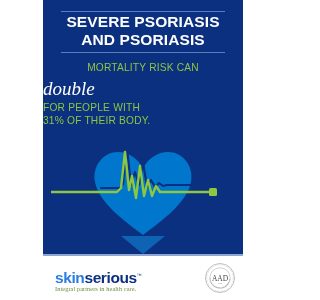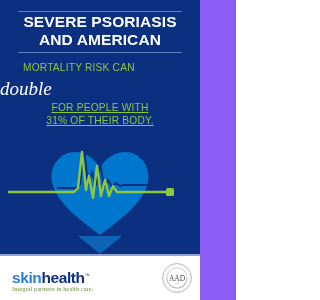--- a/index.html
+++ b/index.html
@@ -2,25 +2,26 @@
 <html><head>
 <meta charset="utf-8">
 <style>
   html, body {
     margin: 0;
     padding: 0;
     background: #ffffff;
   }
   #poster {
     position: relative;
-    width: 236px;
+    width: 200px;
     height: 300px;
     overflow: hidden;
     background: #8b5cf6;
     font-family: "Liberation Sans", sans-serif;
+    margin-left: 43px;
     -webkit-font-smoothing: antialiased;
   }
 
   
   .panel {
     position: absolute;
     left: 0;
     top: 0;
     width: 200px;
     height: 254px;
@@ -52,50 +53,47 @@
     letter-spacing: 0.1px;
   }
   .title-line { display: block; white-space: nowrap; }
 
   
   .lead {
     position: absolute;
     left: 0;
     top: 61px;
     width: 200px;
-    text-align: left;
+    text-align: center;
     color: #8dc63f;
     font-size: 10.2px;
     line-height: 13px;
     letter-spacing: 0.2px;
-    padding-left: 23px;
   }
   .emphasis {
     position: absolute;
     left: 0;
     top: 78px;
     width: 200px;
     text-align: left;
     color: #ffffff;
     font-family: "Liberation Serif", serif;
     font-style: italic;
     font-size: 19px;
     line-height: 22px;
   }
   .tail {
     position: absolute;
     left: 0;
     top: 101px;
     width: 200px;
-    text-align: center;
     color: #8dc63f;
     font-size: 10.2px;
     line-height: 13.4px;
     letter-spacing: 0.2px;
-    text-decoration: underline;
   }
   .tail span { display: block; white-space: nowrap; }
 
   
   .art {
     position: absolute;
     left: 0;
     top: 140px;
     width: 200px;
     height: 100px;
@@ -168,21 +166,21 @@
 <body>
 
 <div id="poster">
 
   <div class="panel">
 
     <div class="rule rule-top"></div>
 
     <div class="title">
       <span class="title-line">SEVERE PSORIASIS</span>
-      <span class="title-line">AND AMERICAN</span>
+      <span class="title-line">AND PSORIASIS</span>
     </div>
 
     <div class="rule rule-bottom"></div>
 
     <div class="lead">MORTALITY RISK CAN</div>
 
     <div class="emphasis">double</div>
 
     <div class="tail">
       <span>FOR PEOPLE WITH</span>
@@ -209,21 +207,21 @@
     <svg class="chevron" viewBox="0 0 44 20" preserveAspectRatio="none">
       <polygon points="0,0 44,0 22,18" fill="#0f63b5"></polygon>
     </svg>
 
   </div>
 
   <div class="separator"></div>
 
   <div class="footer">
 
-    <div class="logo"><span class="skin">skin</span><span class="serious">health</span><span class="tm">™</span></div>
+    <div class="logo"><span class="skin">skin</span><span class="serious">serious</span><span class="tm">™</span></div>
 
     <div class="tagline">Integral partners in health care.</div>
 
     <svg class="seal" viewBox="0 0 64 64">
       <defs>
         <path id="sealArcTop" d="M 10 32 A 22 22 0 0 1 54 32" fill="none"></path>
         <path id="sealArcBot" d="M 11 32 A 21 21 0 0 0 53 32" fill="none"></path>
       </defs>
       <circle cx="32" cy="32" r="29" fill="none" stroke="#8a8a8a" stroke-width="1.1"></circle>
       <circle cx="32" cy="32" r="26.5" fill="none" stroke="#8a8a8a" stroke-width="0.7" stroke-dasharray="1.4 1.7"></circle>

